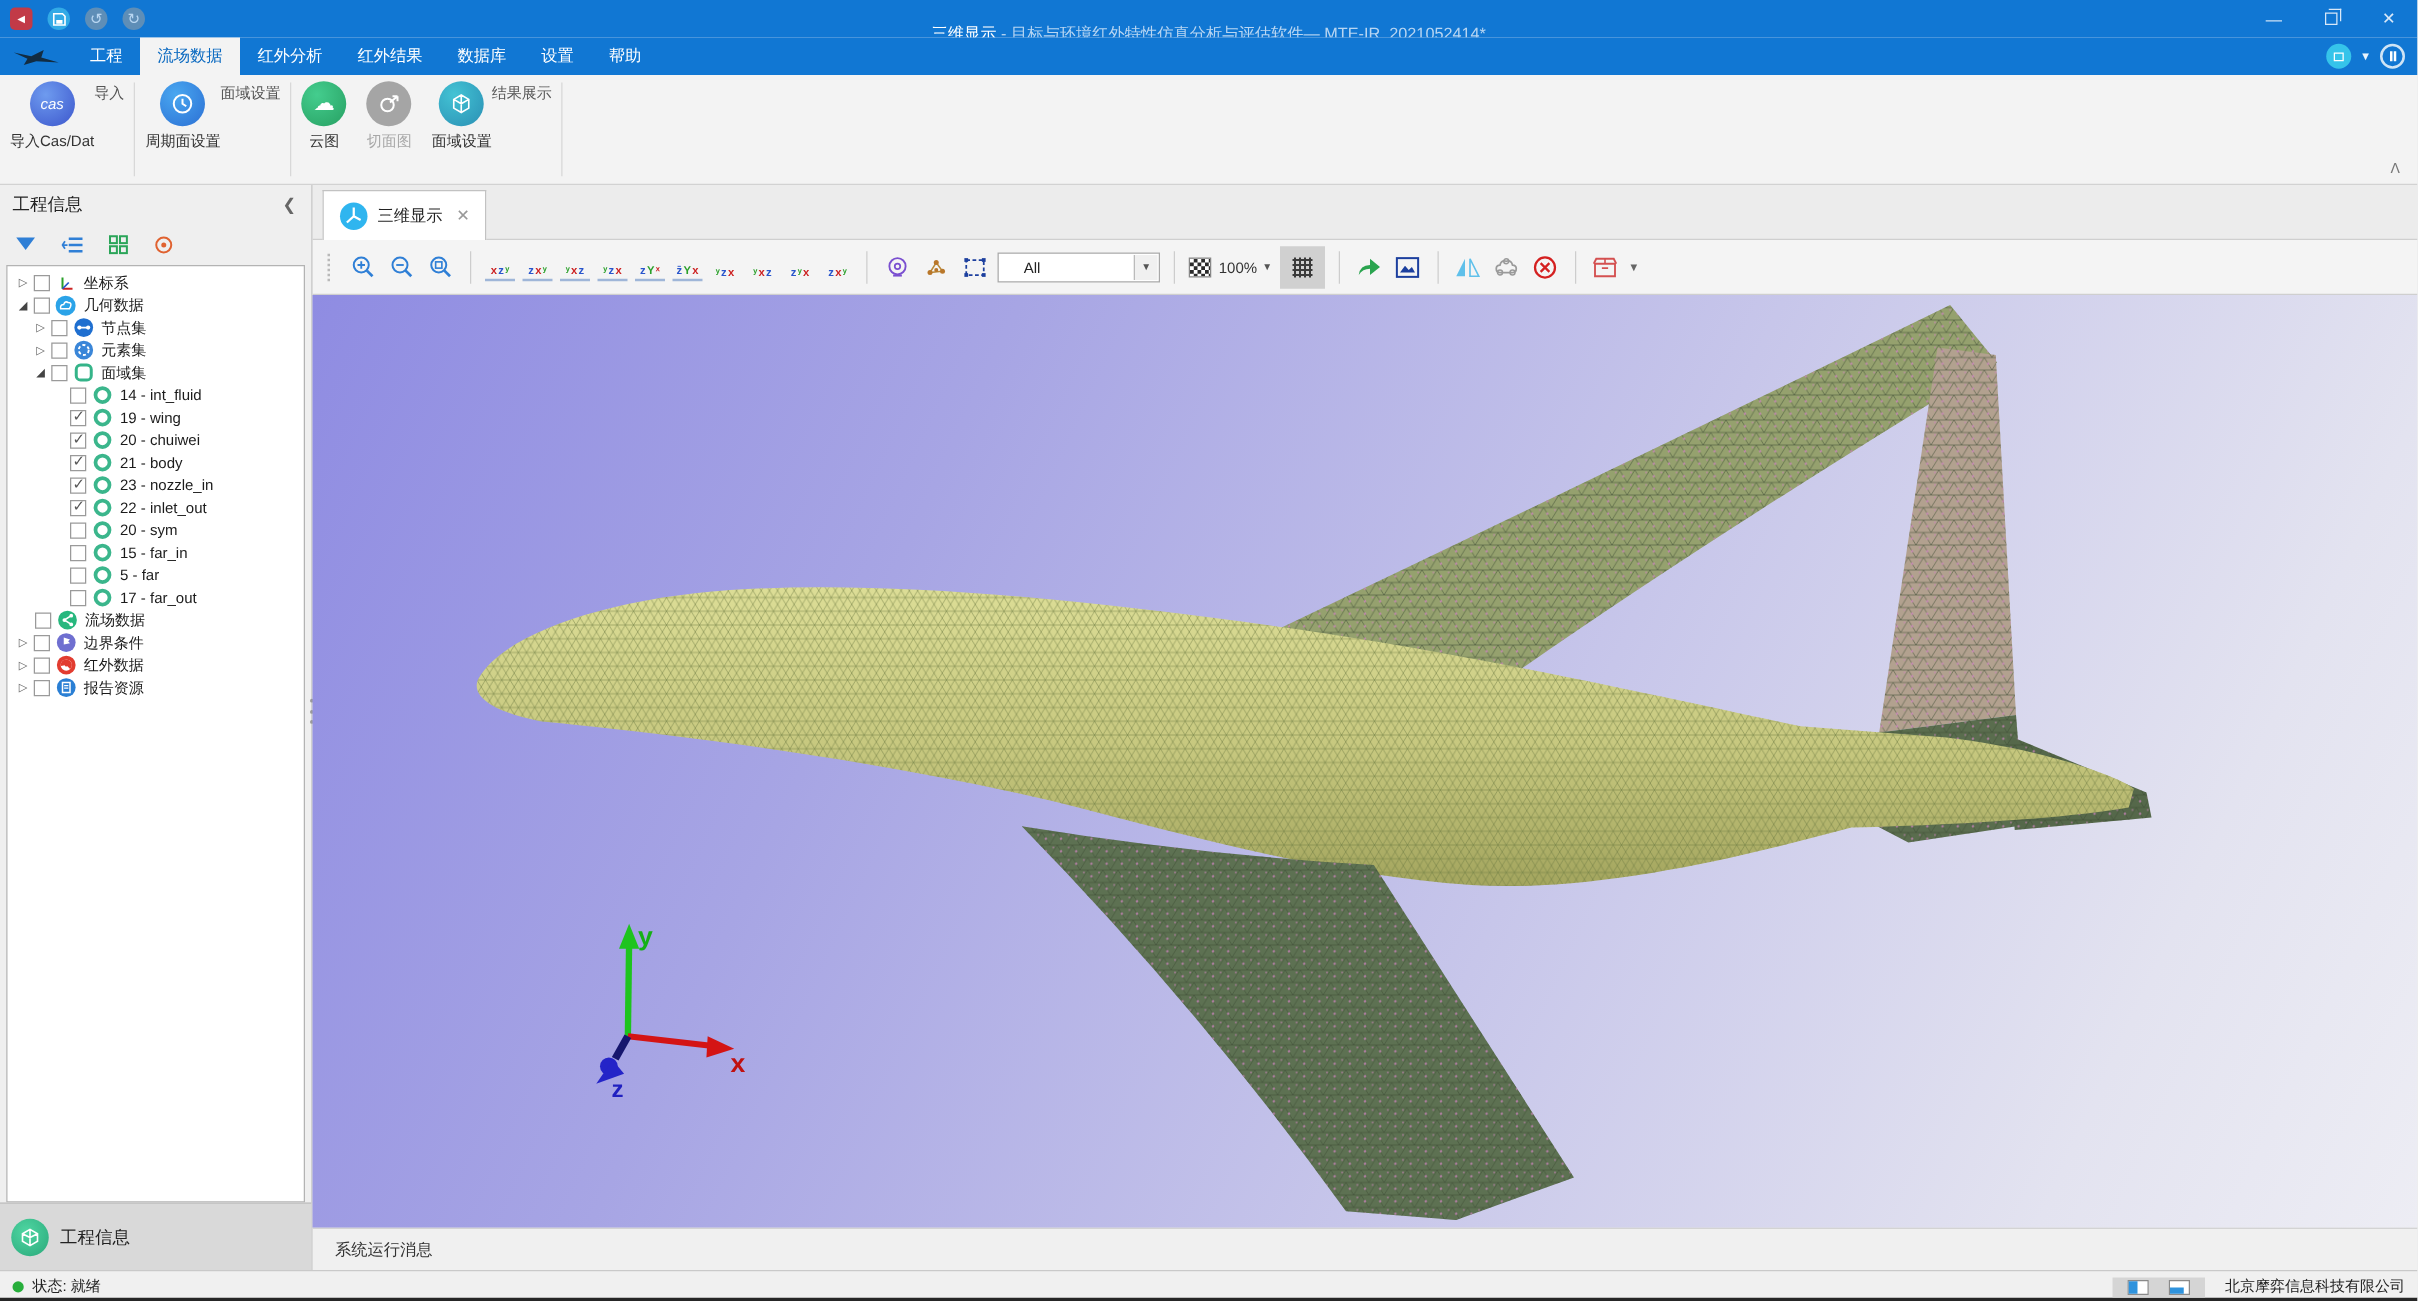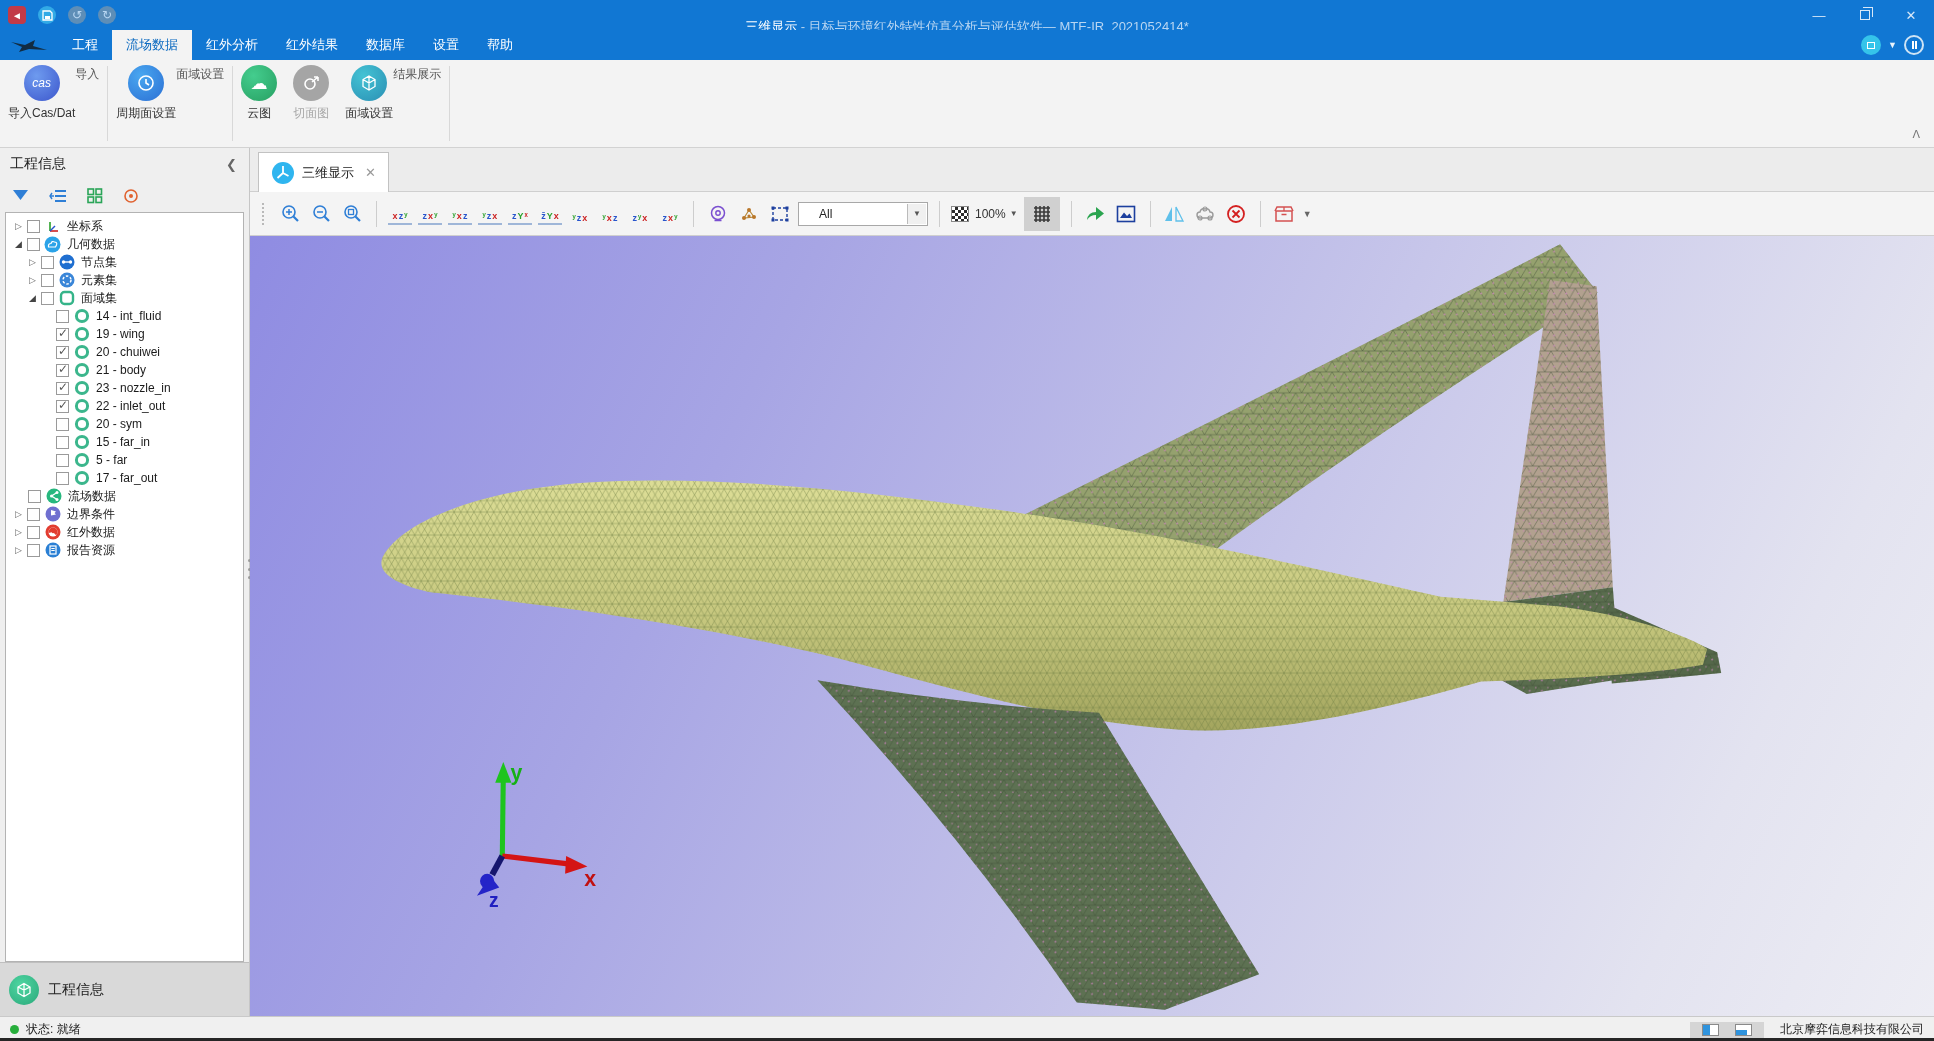--- a/index.html
+++ b/index.html
@@ -714,20 +714,23 @@
           <polygon points="333,603 312,593 311,610" fill="#d41414"></polygon>
           <text x="330" y="622" fill="#c01010" font-size="21" font-weight="bold">x</text>
           <line x1="249" y1="593" x2="239" y2="611" stroke="#16166e" stroke-width="6"></line>
           <circle cx="234" cy="617" r="7" fill="#2424c8"></circle>
           <polygon points="224,631 237,612 246,623" fill="#2424c8"></polygon>
           <text x="236" y="642" fill="#2020c0" font-size="19" font-weight="bold">z</text>
         </g>
       </svg>
     </div>
 
+    <div class="msgbar">
+      <span>系统运行消息</span>
+    </div>
   </div>
 </div>
 
 <div class="statusbar">
   <div class="st-left">
     <span class="dot"></span>
     <span>状态: 就绪</span>
   </div>
   <div class="st-right">
     <span class="lay-box">

